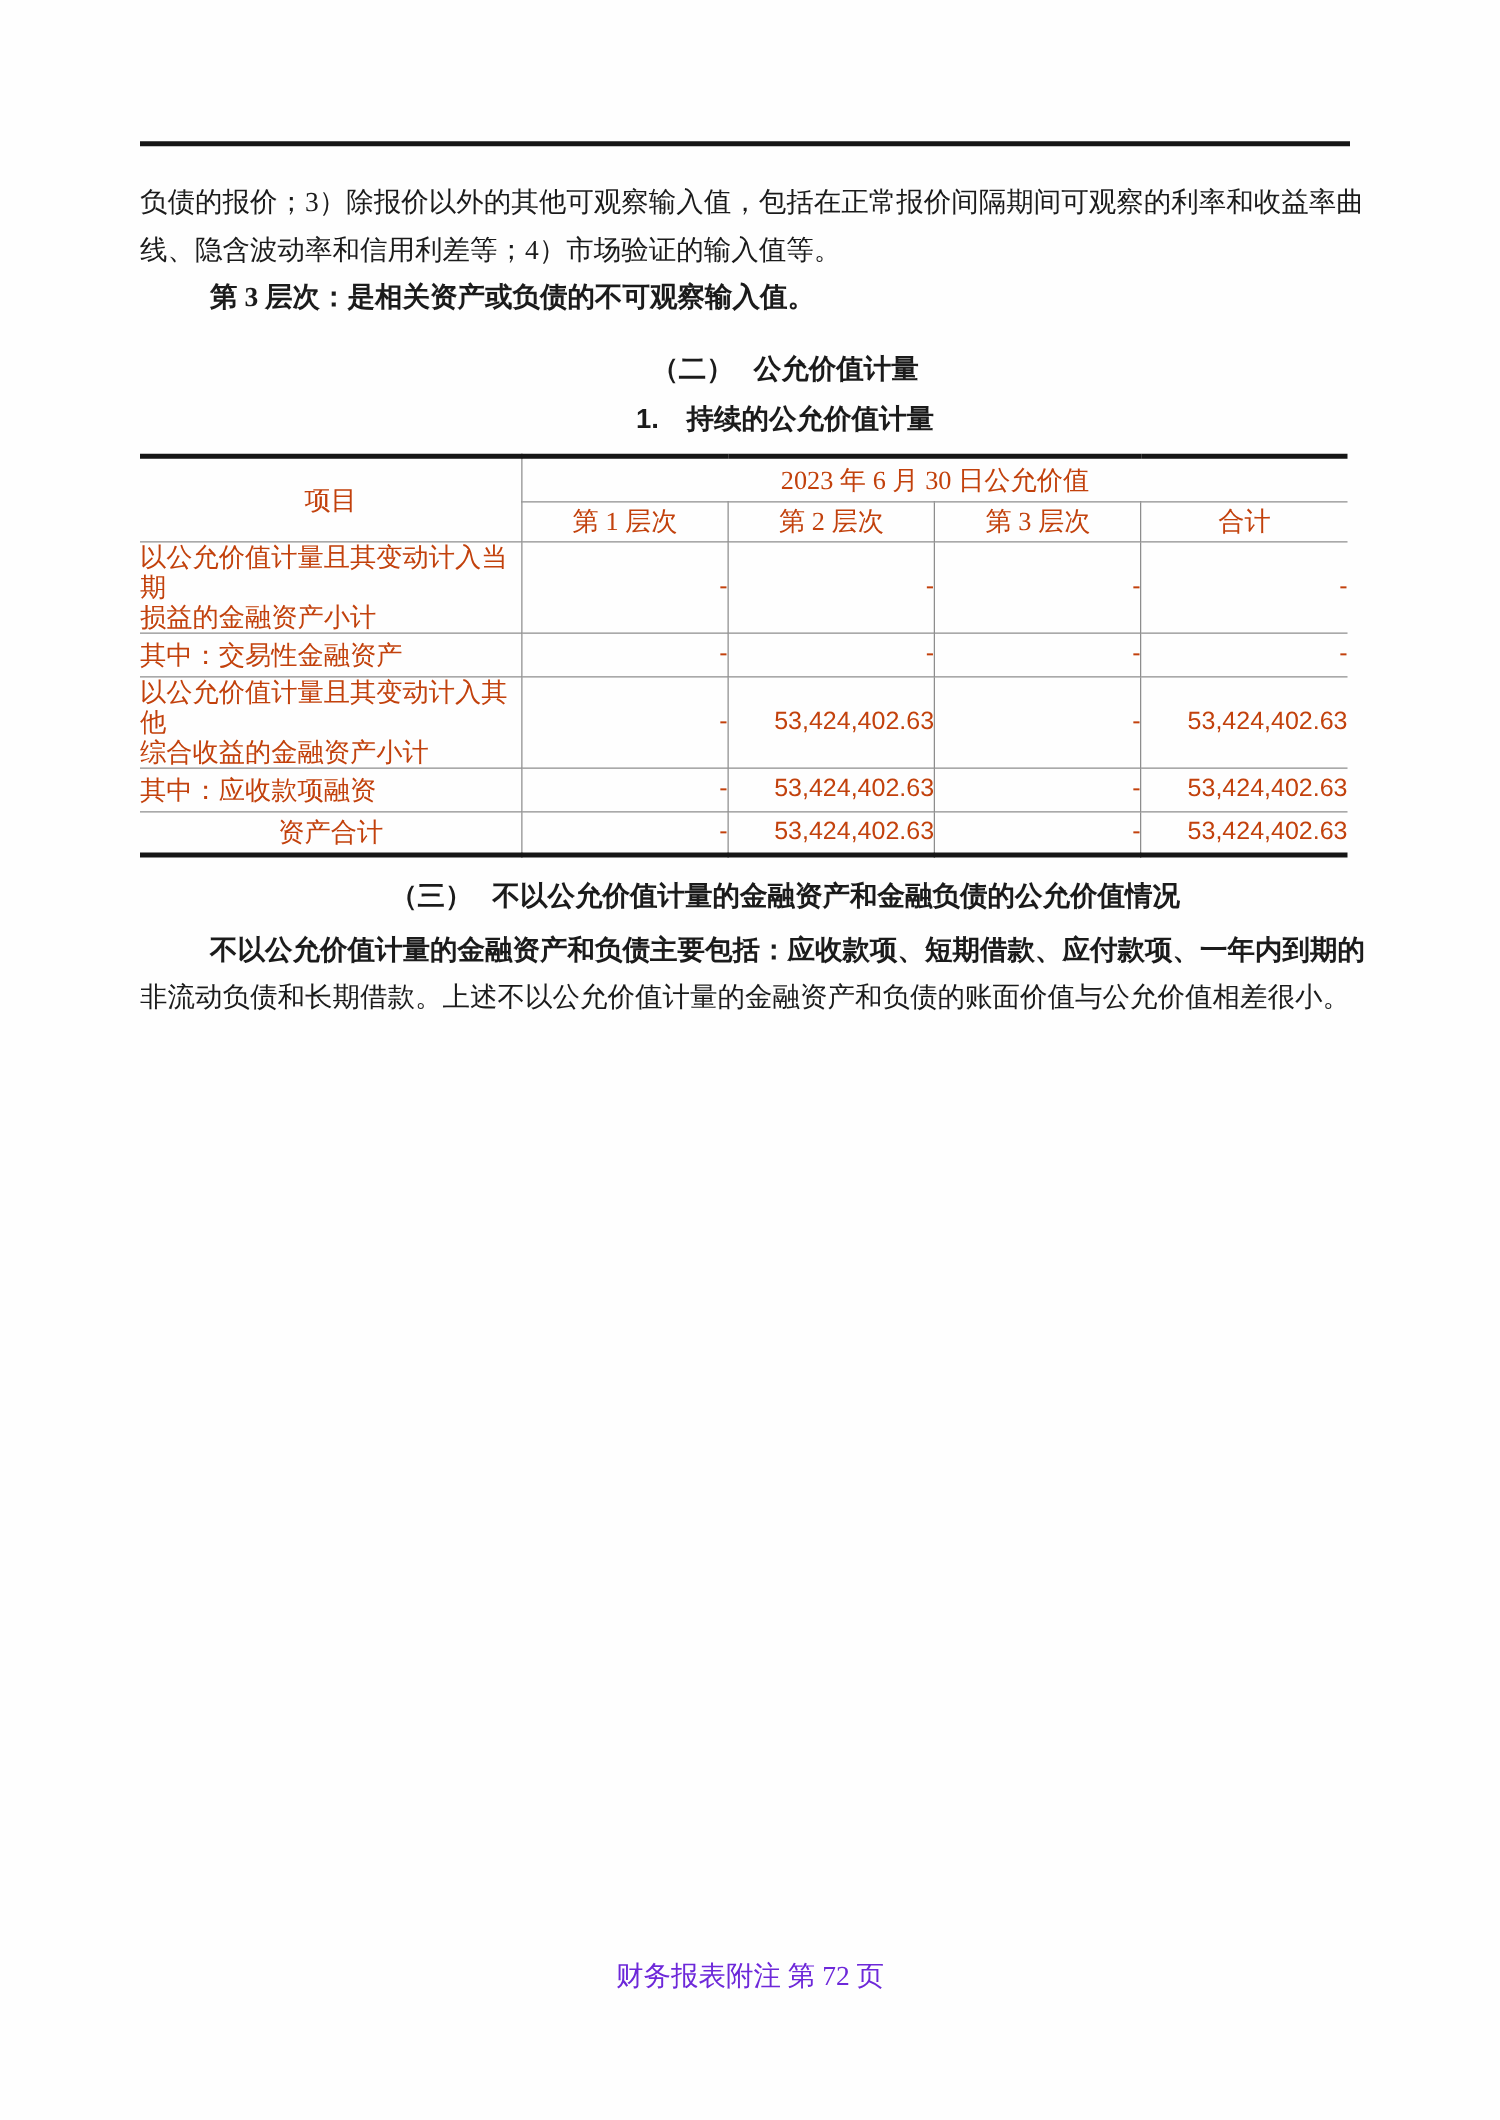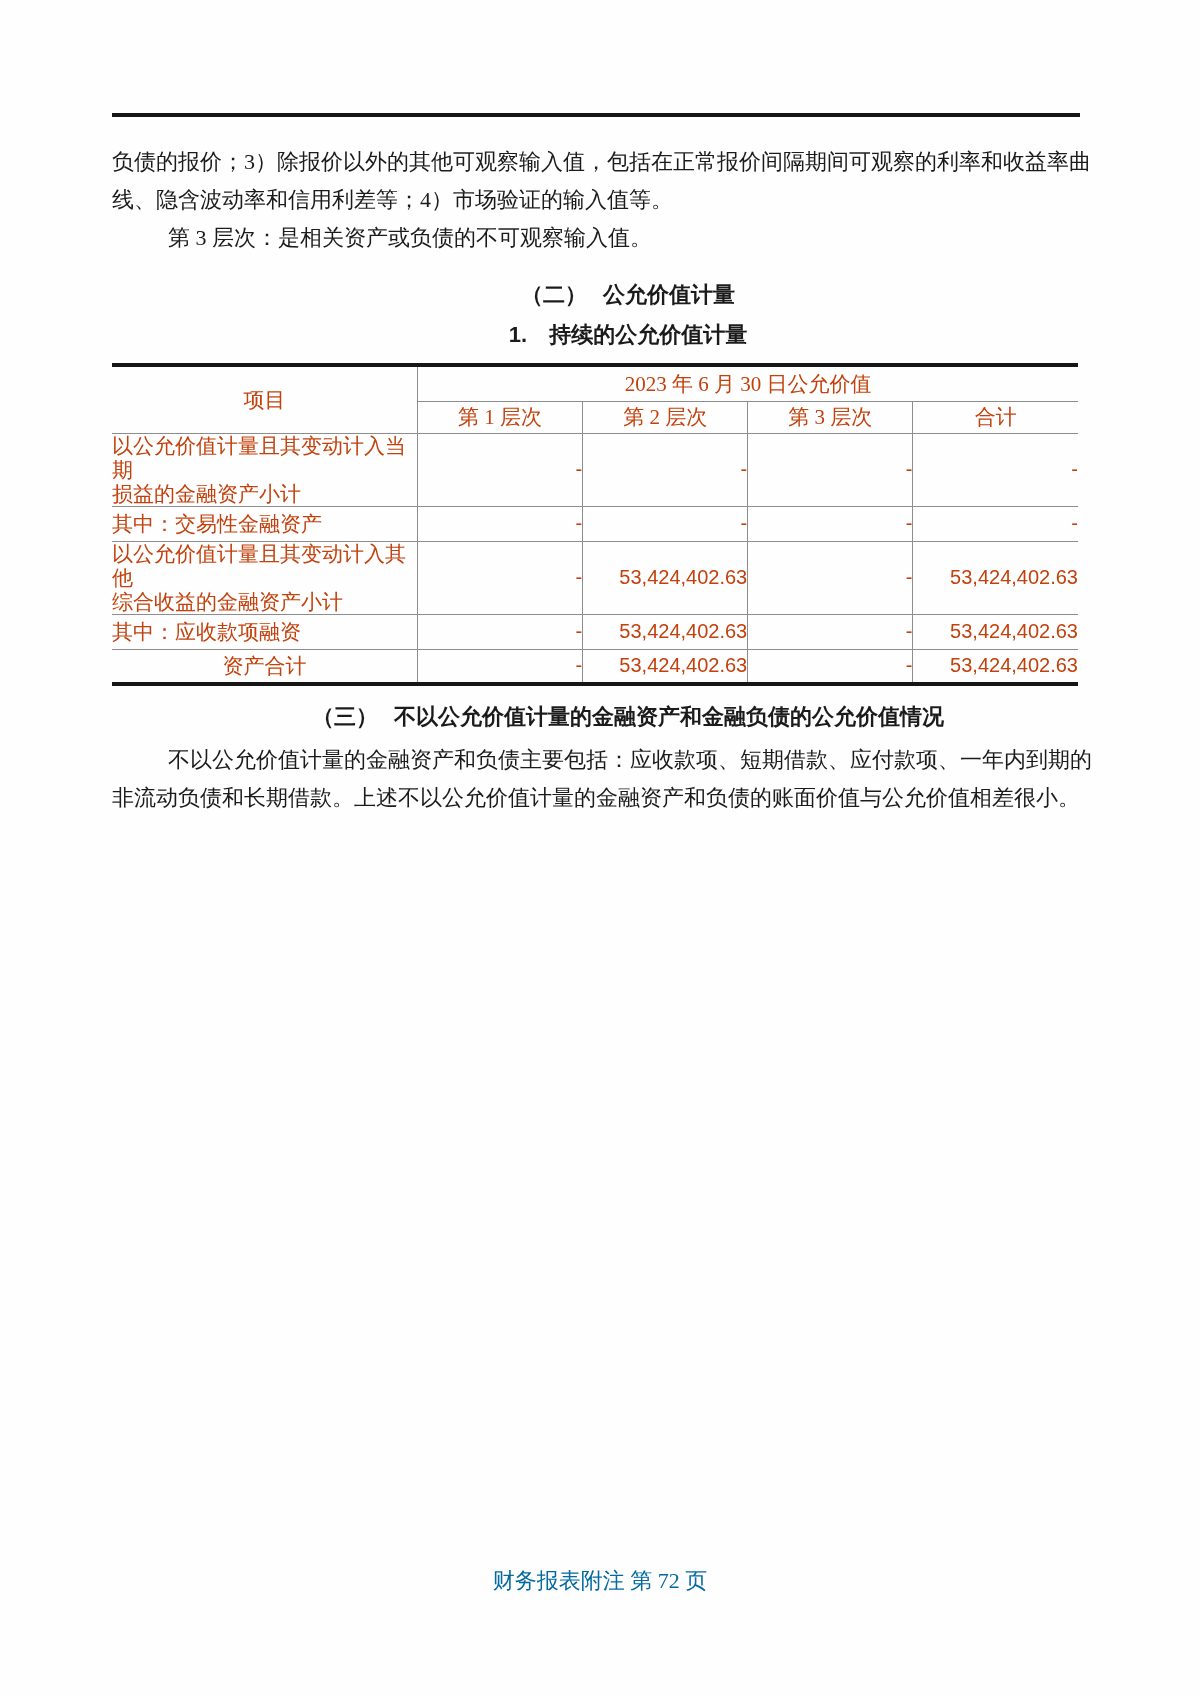--- a/index.html
+++ b/index.html
@@ -24,21 +24,21 @@
     height: 4px;
     background: #161616;
   }
   .intro { margin-top: 26px; }
   .line {
     height: 38px;
     line-height: 38px;
     font-size: 22px;
     white-space: nowrap;
   }
-  .indent-2em { text-indent: 56px; }
+  .indent-2em { text-indent: 56px; font-weight: bold; }
   .heading {
     height: 38px;
     line-height: 38px;
     font-size: 22px;
     font-weight: 700;
     padding-left: 64px;
     font-family: "Liberation Sans", "DejaVu Sans", sans-serif;
     white-space: nowrap;
     text-align: center;
   }
@@ -99,21 +99,21 @@
   .footer {
     position: absolute;
     left: 0;
     top: 1562px;
     width: 1200px;
     height: 38px;
     line-height: 38px;
     text-align: center;
     font-size: 22px;
     font-family: "Liberation Serif", "DejaVu Serif", serif;
-    color: #0369a1;
+    color: #6d28d9;
   }
 </style>
 </head>
 <body>
 
 <div class="page">
   <div class="content">
 
     <div class="header-rule"></div>
 

